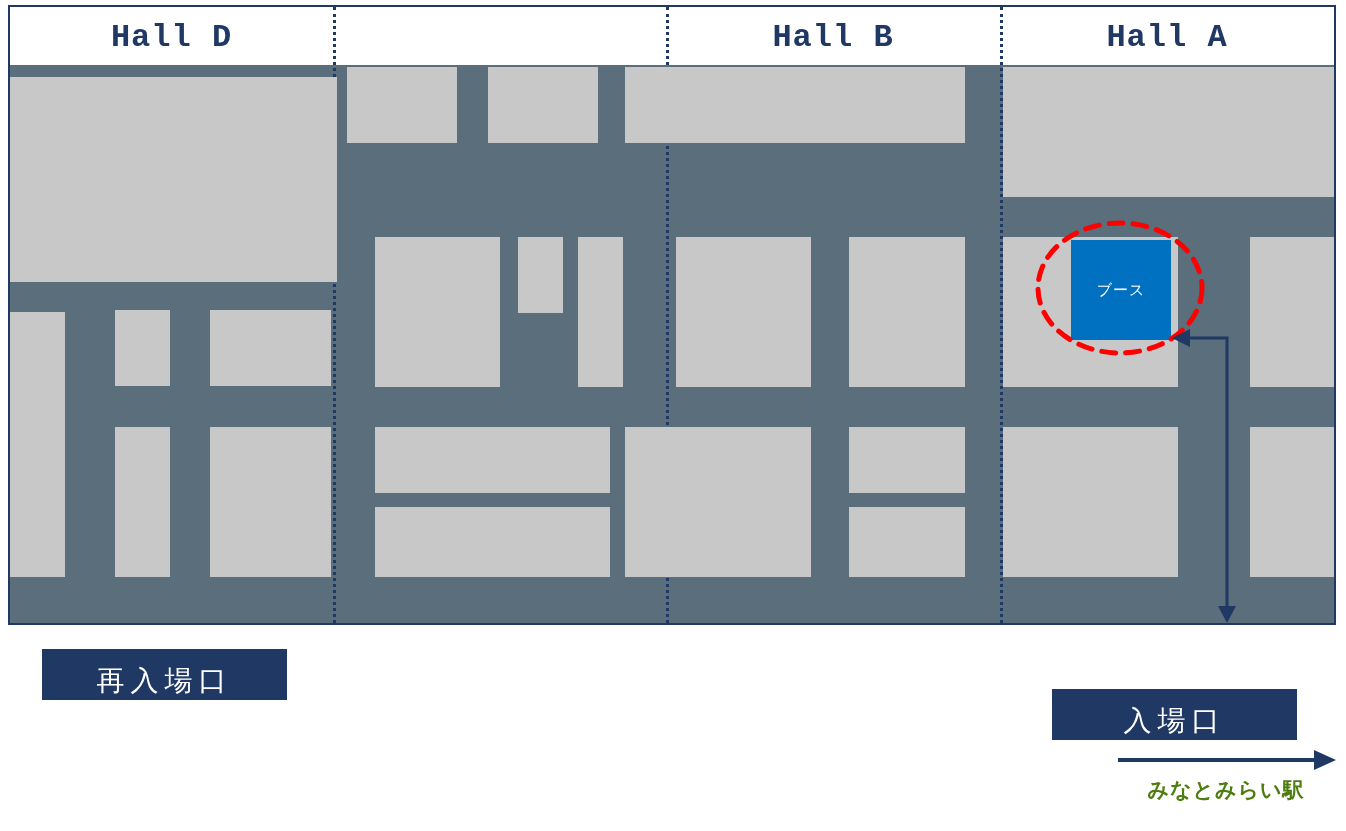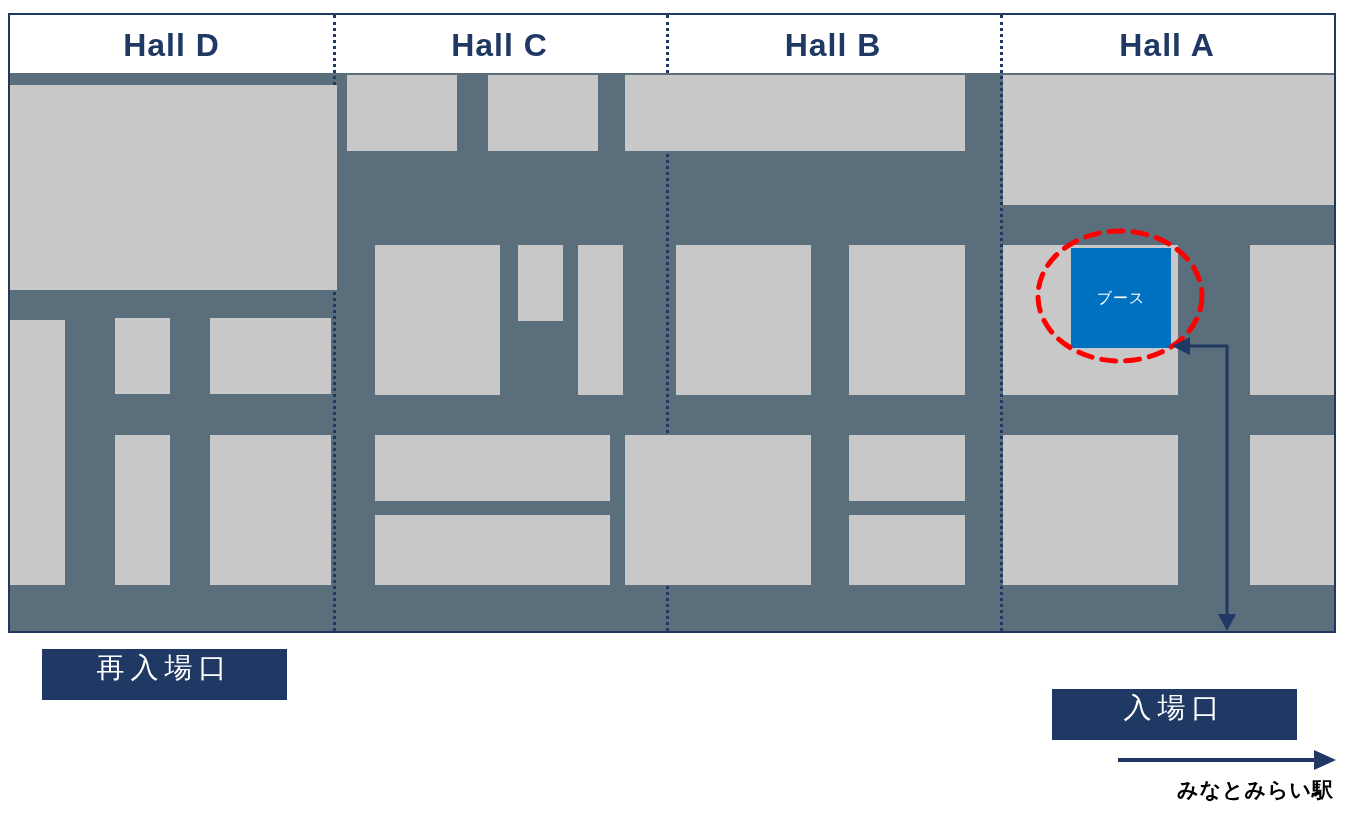--- a/index.html
+++ b/index.html
@@ -1,61 +1,60 @@
 <!DOCTYPE html>
 <html><head>
 <meta charset="utf-8">
 <style>
   html,body{margin:0;padding:0;background:#fff;}
   body{font-family:"Liberation Sans","DejaVu Sans",sans-serif;}
   .canvas{position:relative;width:1346px;height:831px;background:#ffffff;overflow:hidden;}
 
   
-  .map{position:absolute;left:8px;top:13px;width:1328px;height:620px;
-       border:2px solid #1F3864;box-sizing:border-box;background:#ffffff;}
+  .map{position:absolute;left:8px;top:5px;width:1328px;height:620px;
+       border:2px solid #1F3864;box-sizing:border-box;background:#ffffff;font-family:Liberation Mono, monospace;}
   .floor{position:absolute;left:0;top:58px;width:1324px;height:558px;background:#5B6E7B;}
 
   .divider{position:absolute;top:0;height:616px;width:0;border-left:3px dotted #1F3864;}
 
   .hall-label{position:absolute;top:12px;color:#1F3864;font-size:32px;font-weight:600;
               text-align:center;letter-spacing:1px;}
 
   .booth{position:absolute;background:#C8C8C8;}
 
   .booth-blue{position:absolute;left:1061px;top:233px;width:100px;height:100px;background:#0070C0;
               color:#ffffff;font-size:15px;display:flex;align-items:center;justify-content:center;
               letter-spacing:1px;}
 
   .overlay{position:absolute;left:0;top:0;width:1324px;height:616px;pointer-events:none;}
 
   
   .gate-box{position:absolute;top:649px;width:245px;height:51px;background:#1F3864;color:#ffffff;
-            display:flex;align-items:flex-start;justify-content:center;font-size:28px;letter-spacing:6px;}
+            display:flex;align-items:flex-end;justify-content:center;font-size:28px;letter-spacing:6px;}
   .gate-reentry{left:42px;}
   .gate-entrance{left:1052px;margin-top:40px;}
 
   .station-arrow-svg{position:absolute;left:1108px;top:744px;width:232px;height:32px;}
-  .station-label{position:absolute;left:1118px;top:776px;width:216px;text-align:right;
-                 color:#000000;font-size:21px;font-weight:bold;letter-spacing:1px;}
+  .station-label{position:absolute;left:1118px;top:776px;width:216px;text-align:center;
+                 color:#4d7c0f;font-size:21px;font-weight:bold;letter-spacing:1px;}
 </style>
 </head>
 <body>
 
 <div class="canvas">
 
   <div class="map">
 
     <div class="floor"></div>
 
     <div class="divider" style="left:323px"></div>
     <div class="divider" style="left:656px"></div>
     <div class="divider" style="left:990px"></div>
 
     <div class="hall-label" style="left:0;width:323px">Hall D</div>
-    <div class="hall-label" style="left:323px;width:333px">Hall C</div>
     <div class="hall-label" style="left:990px;width:334px">Hall A</div>
     <div class="hall-label" style="left:656px;width:334px">Hall B</div>
 
     <div class="booth" style="left:0;top:70px;width:327px;height:205px"></div>
     <div class="booth" style="left:0;top:305px;width:55px;height:265px"></div>
     <div class="booth" style="left:105px;top:303px;width:55px;height:76px"></div>
     <div class="booth" style="left:200px;top:303px;width:121px;height:76px"></div>
     <div class="booth" style="left:105px;top:420px;width:55px;height:150px"></div>
     <div class="booth" style="left:200px;top:420px;width:121px;height:150px"></div>
 

